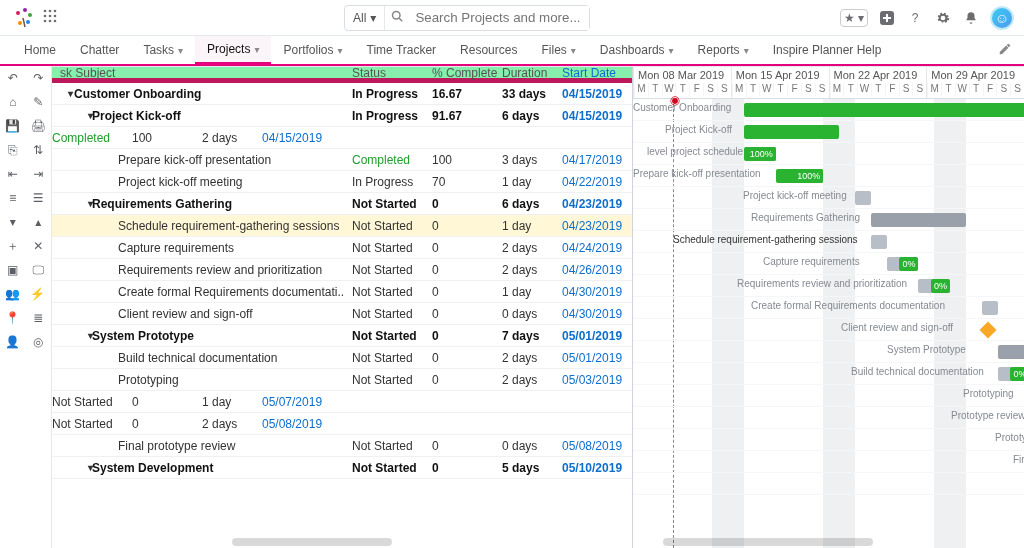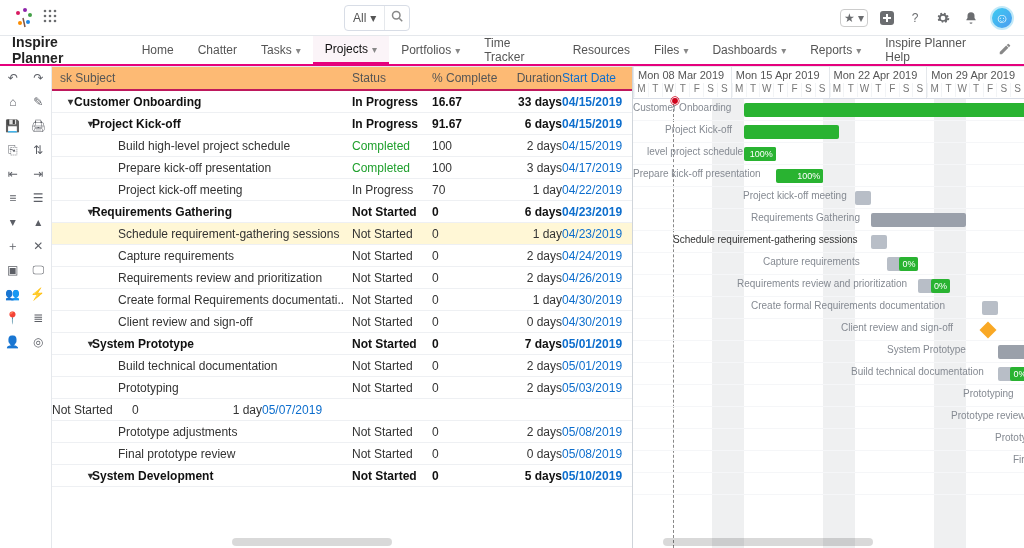--- a/index.html
+++ b/index.html
@@ -28,25 +28,25 @@
   .side-cell { flex:1; display:flex; align-items:center; justify-content:center; color:#5c5f66; cursor:pointer;}
   .main { flex: 1; display: flex; flex-direction: column; overflow: hidden; }
   .toolbar { height: 34px; display: flex; align-items: center; padding: 0 12px; border-bottom: 1px solid #e5e8ec; }
   .page-title { font-weight: 700; font-size: 14px; color: #0d6ecd; }
   .tool-icons { margin-left: auto; display: flex; gap: 10px; color: #555; }
   .tool-icons span { cursor:pointer; display:inline-flex; width:16px; justify-content:center;}
   .split { flex: 1; display: flex; overflow: hidden; border-top:1px solid #e5e8ec; }
   .grid-pane { flex: 0 0 580px; overflow: hidden; position:relative; }
   .gantt-pane { flex: 1; overflow: hidden; border-left: 1px solid #cfd4da; position:relative; background:#fff; }
   .grid-head, .grid-row { display: flex; align-items: center; height: 22px; border-bottom: 1px solid #eef0f3; }
-  .grid-head { height: 24px; font-weight: 500; color: #555; background: #fdba74; border-bottom:2px solid #be185d;}
+  .grid-head { height: 16px; font-weight: 500; color: #555; background: #86efac; border-bottom:5px solid #be185d;}
   .col-subject { flex: 0 0 300px; padding-left: 8px; display:flex; align-items:center; gap:4px; overflow:hidden; white-space:nowrap; text-overflow:ellipsis;}
   .col-status  { flex: 0 0 80px; }
   .col-pct     { flex: 0 0 70px; }
-  .col-dur     { flex: 0 0 60px; text-align: right; }
+  .col-dur     { flex: 0 0 60px; }
   .col-date    { flex: 0 0 70px; color: #0d6ecd; }
   .grid-row.bold { font-weight: 700; color: #111; }
   .grid-row.bold .col-date { color: #0d6ecd; font-weight:700; }
   .grid-row.sel { background: #fff7d6; }
   .st-comp { color: #1fa02d; }
   .indent-0 { padding-left: 8px; }
   .indent-1 { padding-left: 28px; }
   .indent-2 { padding-left: 54px; display:inline-block; }
   .row-caret { font-size:10px; color:#333; display:inline-block; width:10px;}
   .gantt-head { height: 32px; display: flex; border-bottom:1px solid #d8dde6; position:relative;}
@@ -102,20 +102,21 @@
       <div class="search-all">
         <span>All</span>
         <span>▾</span>
       </div>
       <span class="sicon">
         <svg width="12" height="12" viewBox="0 0 16 16" fill="none" stroke="currentColor" stroke-width="2">
             <circle cx="7" cy="7" r="5"></circle>
             <path d="M11 11l4 4"></path>
           </svg>
       </span>
+      <input class="search-input" placeholder="Search Projects and more..." style="">
     </div>
     <div class="topbar-right">
       <span class="star-box">★ ▾</span>
       <span class="top-icon">
           <svg width="16" height="16" viewBox="0 0 16 16">
             <rect x="1" y="1" width="14" height="14" rx="3" fill="#6b6d70"></rect>
             <path d="M8 4v8M4 8h8" stroke="#fff" stroke-width="2"></path>
           </svg>
         </span>
       <span class="top-icon">?</span>
@@ -127,21 +128,20 @@
       <span class="top-icon">
           <svg width="14" height="14" viewBox="0 0 24 24" fill="currentColor">
             <path d="M12 2a6 6 0 00-6 6v4l-2 3v1h16v-1l-2-3V8a6 6 0 00-6-6zm0 20a2.5 2.5 0 002.5-2.5h-5A2.5 2.5 0 0012 22z"></path>
           </svg>
         </span>
       <span class="avatar">☺</span>
     </div>
   </div>
 
   <div class="navbar">
-    <span class="brand">Inspire Planner</span>
     <div id="nav-items" style="display:flex; height:100%">
         <div class="nav-item">
           <span>Home</span>
         </div>
         <div class="nav-item">
           <span>Chatter</span>
         </div>
         <div class="nav-item">
           <span>Tasks</span>
           <span class="caret">▾</span>
@@ -263,24 +263,20 @@
                 <div class="col-subject">
                   <span class="row-caret indent-1">▾</span>
                   <span>Project Kick-off</span>
                 </div>
                 <div class="col-status ">In Progress</div>
                 <div class="col-pct">91.67</div>
                 <div class="col-dur">6 days</div>
                 <div class="col-date">04/15/2019</div>
               </div>
               <div class="grid-row">
-                <div class="col-subject">
-                  <span class="indent-2"></span>
-                  <span>Build high-level project schedule</span>
-                </div>
                 <div class="col-status st-comp">Completed</div>
                 <div class="col-pct">100</div>
                 <div class="col-dur">2 days</div>
                 <div class="col-date">04/15/2019</div>
               </div>
               <div class="grid-row">
                 <div class="col-subject">
                   <span class="indent-2"></span>
                   <span>Prepare kick-off presentation</span>
                 </div>
@@ -389,24 +385,20 @@
                 <div class="col-dur">2 days</div>
                 <div class="col-date">05/03/2019</div>
               </div>
               <div class="grid-row">
                 <div class="col-status ">Not Started</div>
                 <div class="col-pct">0</div>
                 <div class="col-dur">1 day</div>
                 <div class="col-date">05/07/2019</div>
               </div>
               <div class="grid-row">
-                <div class="col-subject">
-                  <span class="indent-2"></span>
-                  <span>Prototype adjustments</span>
-                </div>
                 <div class="col-status ">Not Started</div>
                 <div class="col-pct">0</div>
                 <div class="col-dur">2 days</div>
                 <div class="col-date">05/08/2019</div>
               </div>
               <div class="grid-row">
                 <div class="col-subject">
                   <span class="indent-2"></span>
                   <span>Final prototype review</span>
                 </div>

